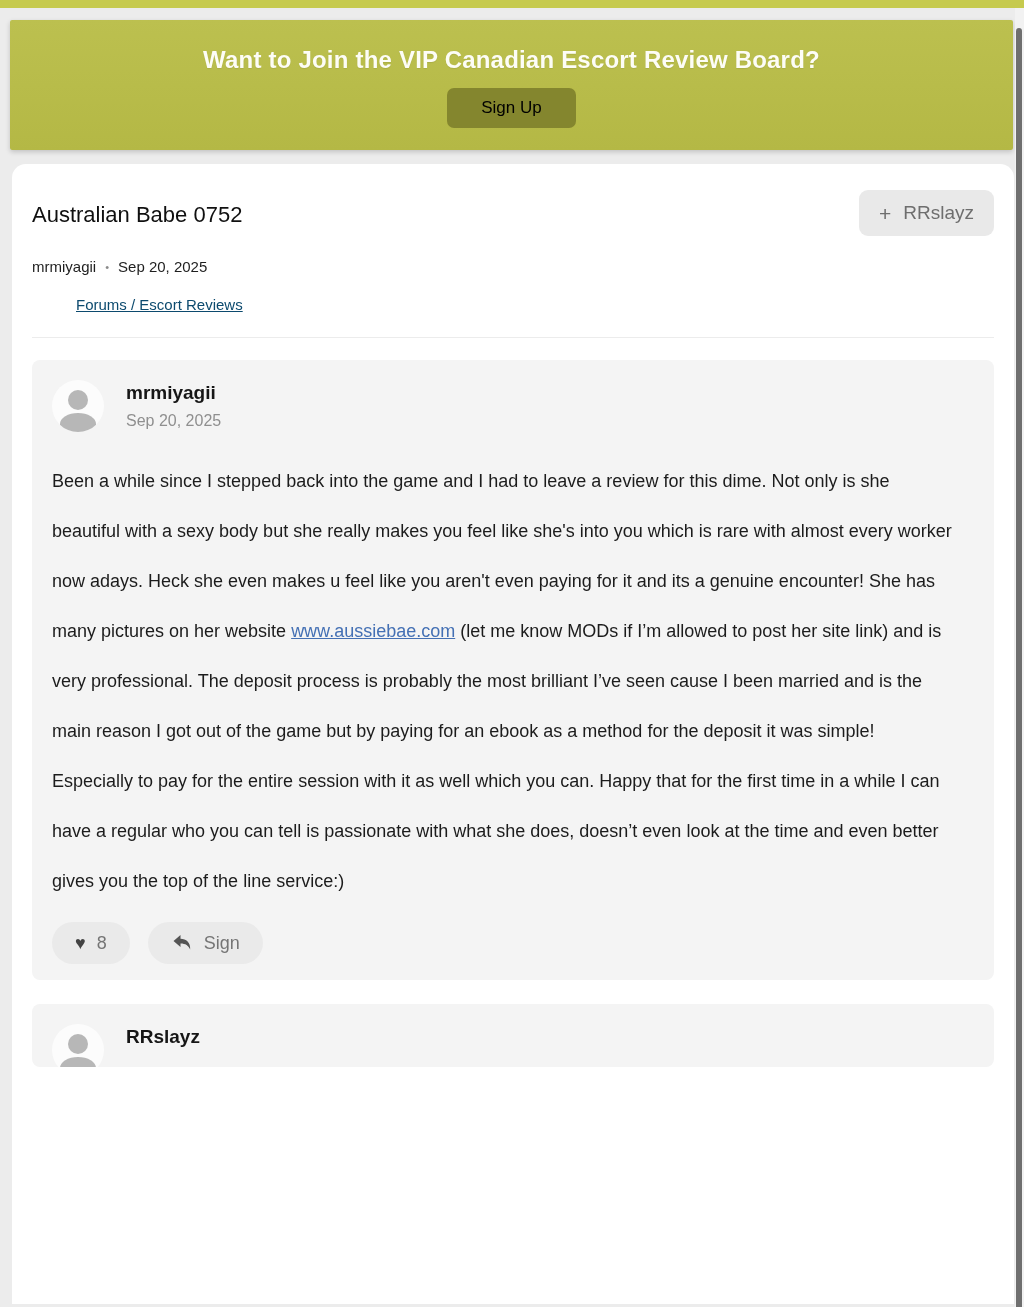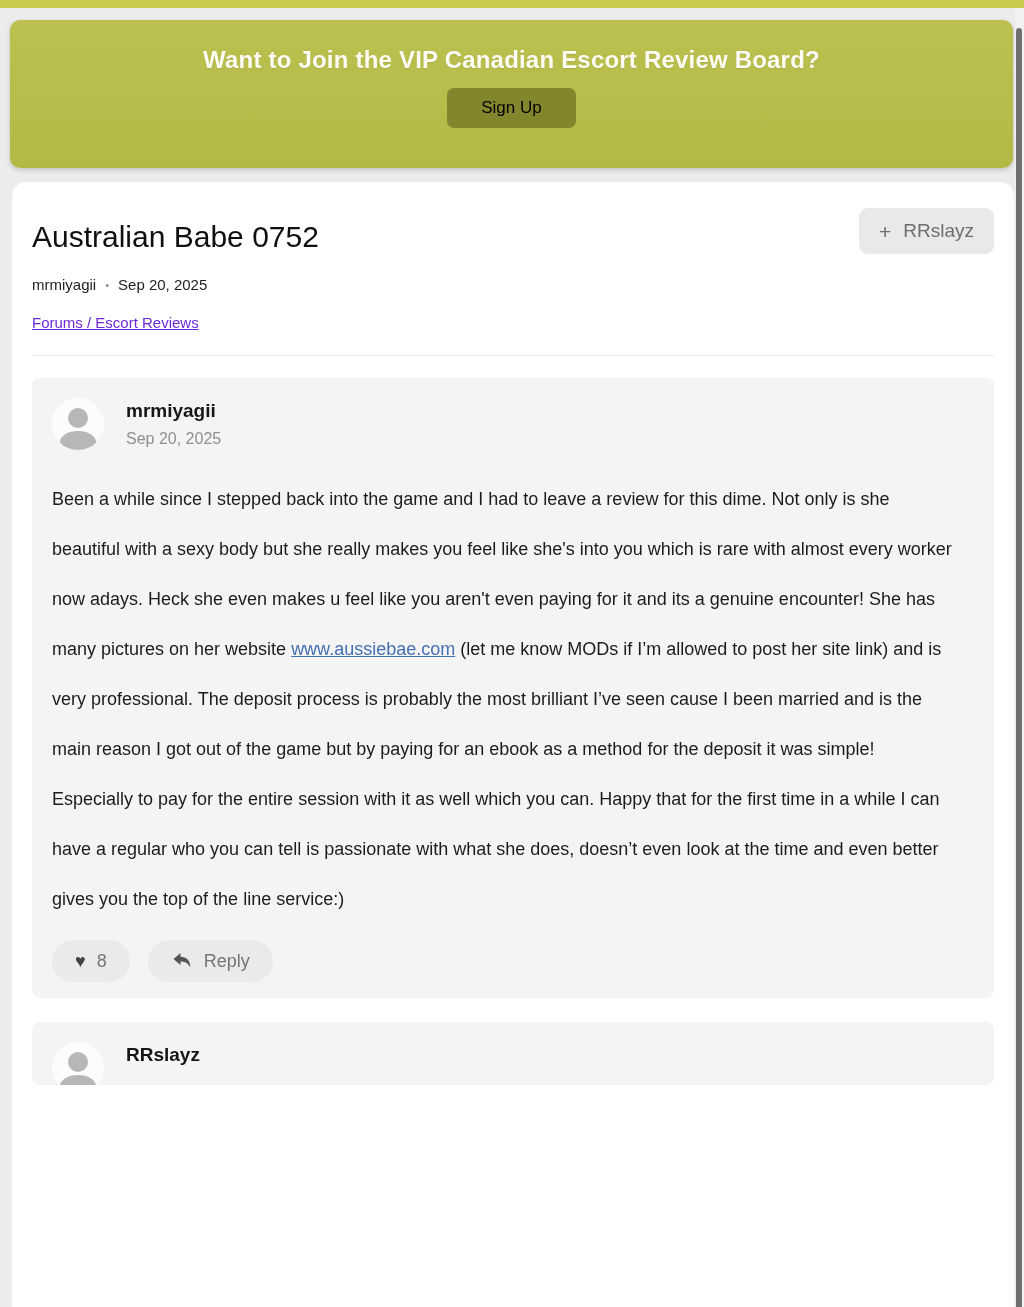--- a/index.html
+++ b/index.html
@@ -13,22 +13,22 @@
   }
   
   .top-strip {
     height:8px; width:100%;
     background:#c6ca4e;
   }
   
   .banner {
     margin:12px 11px 0 10px;
     background:linear-gradient(180deg,#bcc04f 0%,#b4b845 100%);
-    border-radius:10px;
-    padding:26px 20px 40px;
+    border-radius:2px;
+    padding:26px 20px 22px;
     text-align:center;
     box-shadow:0 2px 5px rgba(0,0,0,0.18);
   }
   .banner h1 {
     color:#fdfdf6;
     font-size:24px;
     font-weight:bold;
     letter-spacing:.2px;
     text-shadow:0 1px 1px rgba(0,0,0,0.08);
   }
@@ -52,21 +52,21 @@
     padding:26px 20px 0;
     min-height:1140px;
   }
   .thread-header {
     display:flex;
     justify-content:space-between;
     align-items:flex-start;
     padding:0 0 0 0;
   }
   .thread-title {
-    font-size:30px;
+    font-size:22px;
     font-weight:400;
     color:#101010;
     padding-top:12px;
     padding-left:0;
   }
   .comment-btn {
     background:#e9e9e9;
     border:none;
     border-radius:9px;
     color:#6e6e6e;
@@ -85,23 +85,24 @@
     align-items:center;
     gap:9px;
     font-size:15px;
     color:#1f1f1f;
   }
   .byline .dot { color:#8a8a8a; font-size:11px; }
   .breadcrumb {
     display:inline-block;
     margin-top:21px;
     font-size:15px;
-    color:#6d28d9;
+    color:#0c4a6e;
     text-decoration:underline;
     cursor:pointer;
+    margin-left:44px;
   }
   .divider {
     border:none;
     border-top:1px solid #ececec;
     margin:23px 0 0;
   }
   
   .post-card {
     background:#f4f4f4;
     border-radius:8px;
@@ -229,21 +230,21 @@
       <button class="pill">
         <span class="heart">♥</span>
         <span>8</span>
       </button>
       <button class="pill">
         <span>
           <svg width="22" height="20" viewBox="0 0 22 20" fill="none">
             <path d="M9.5 2 L2.5 8 L9.5 14 V10.4 C14.5 10.4 17.6 12.4 19.2 16.6 C19.5 9.4 15.3 6 9.5 5.8 Z" fill="#555"></path>
           </svg>
         </span>
-        <span>Reply</span>
+        <span>Sign</span>
       </button>
     </div>
   </div>
 
   
   <div class="post-card second">
     <div class="post-head">
       <div class="avatar">
         <div class="head"></div>
         <div class="torso"></div>

